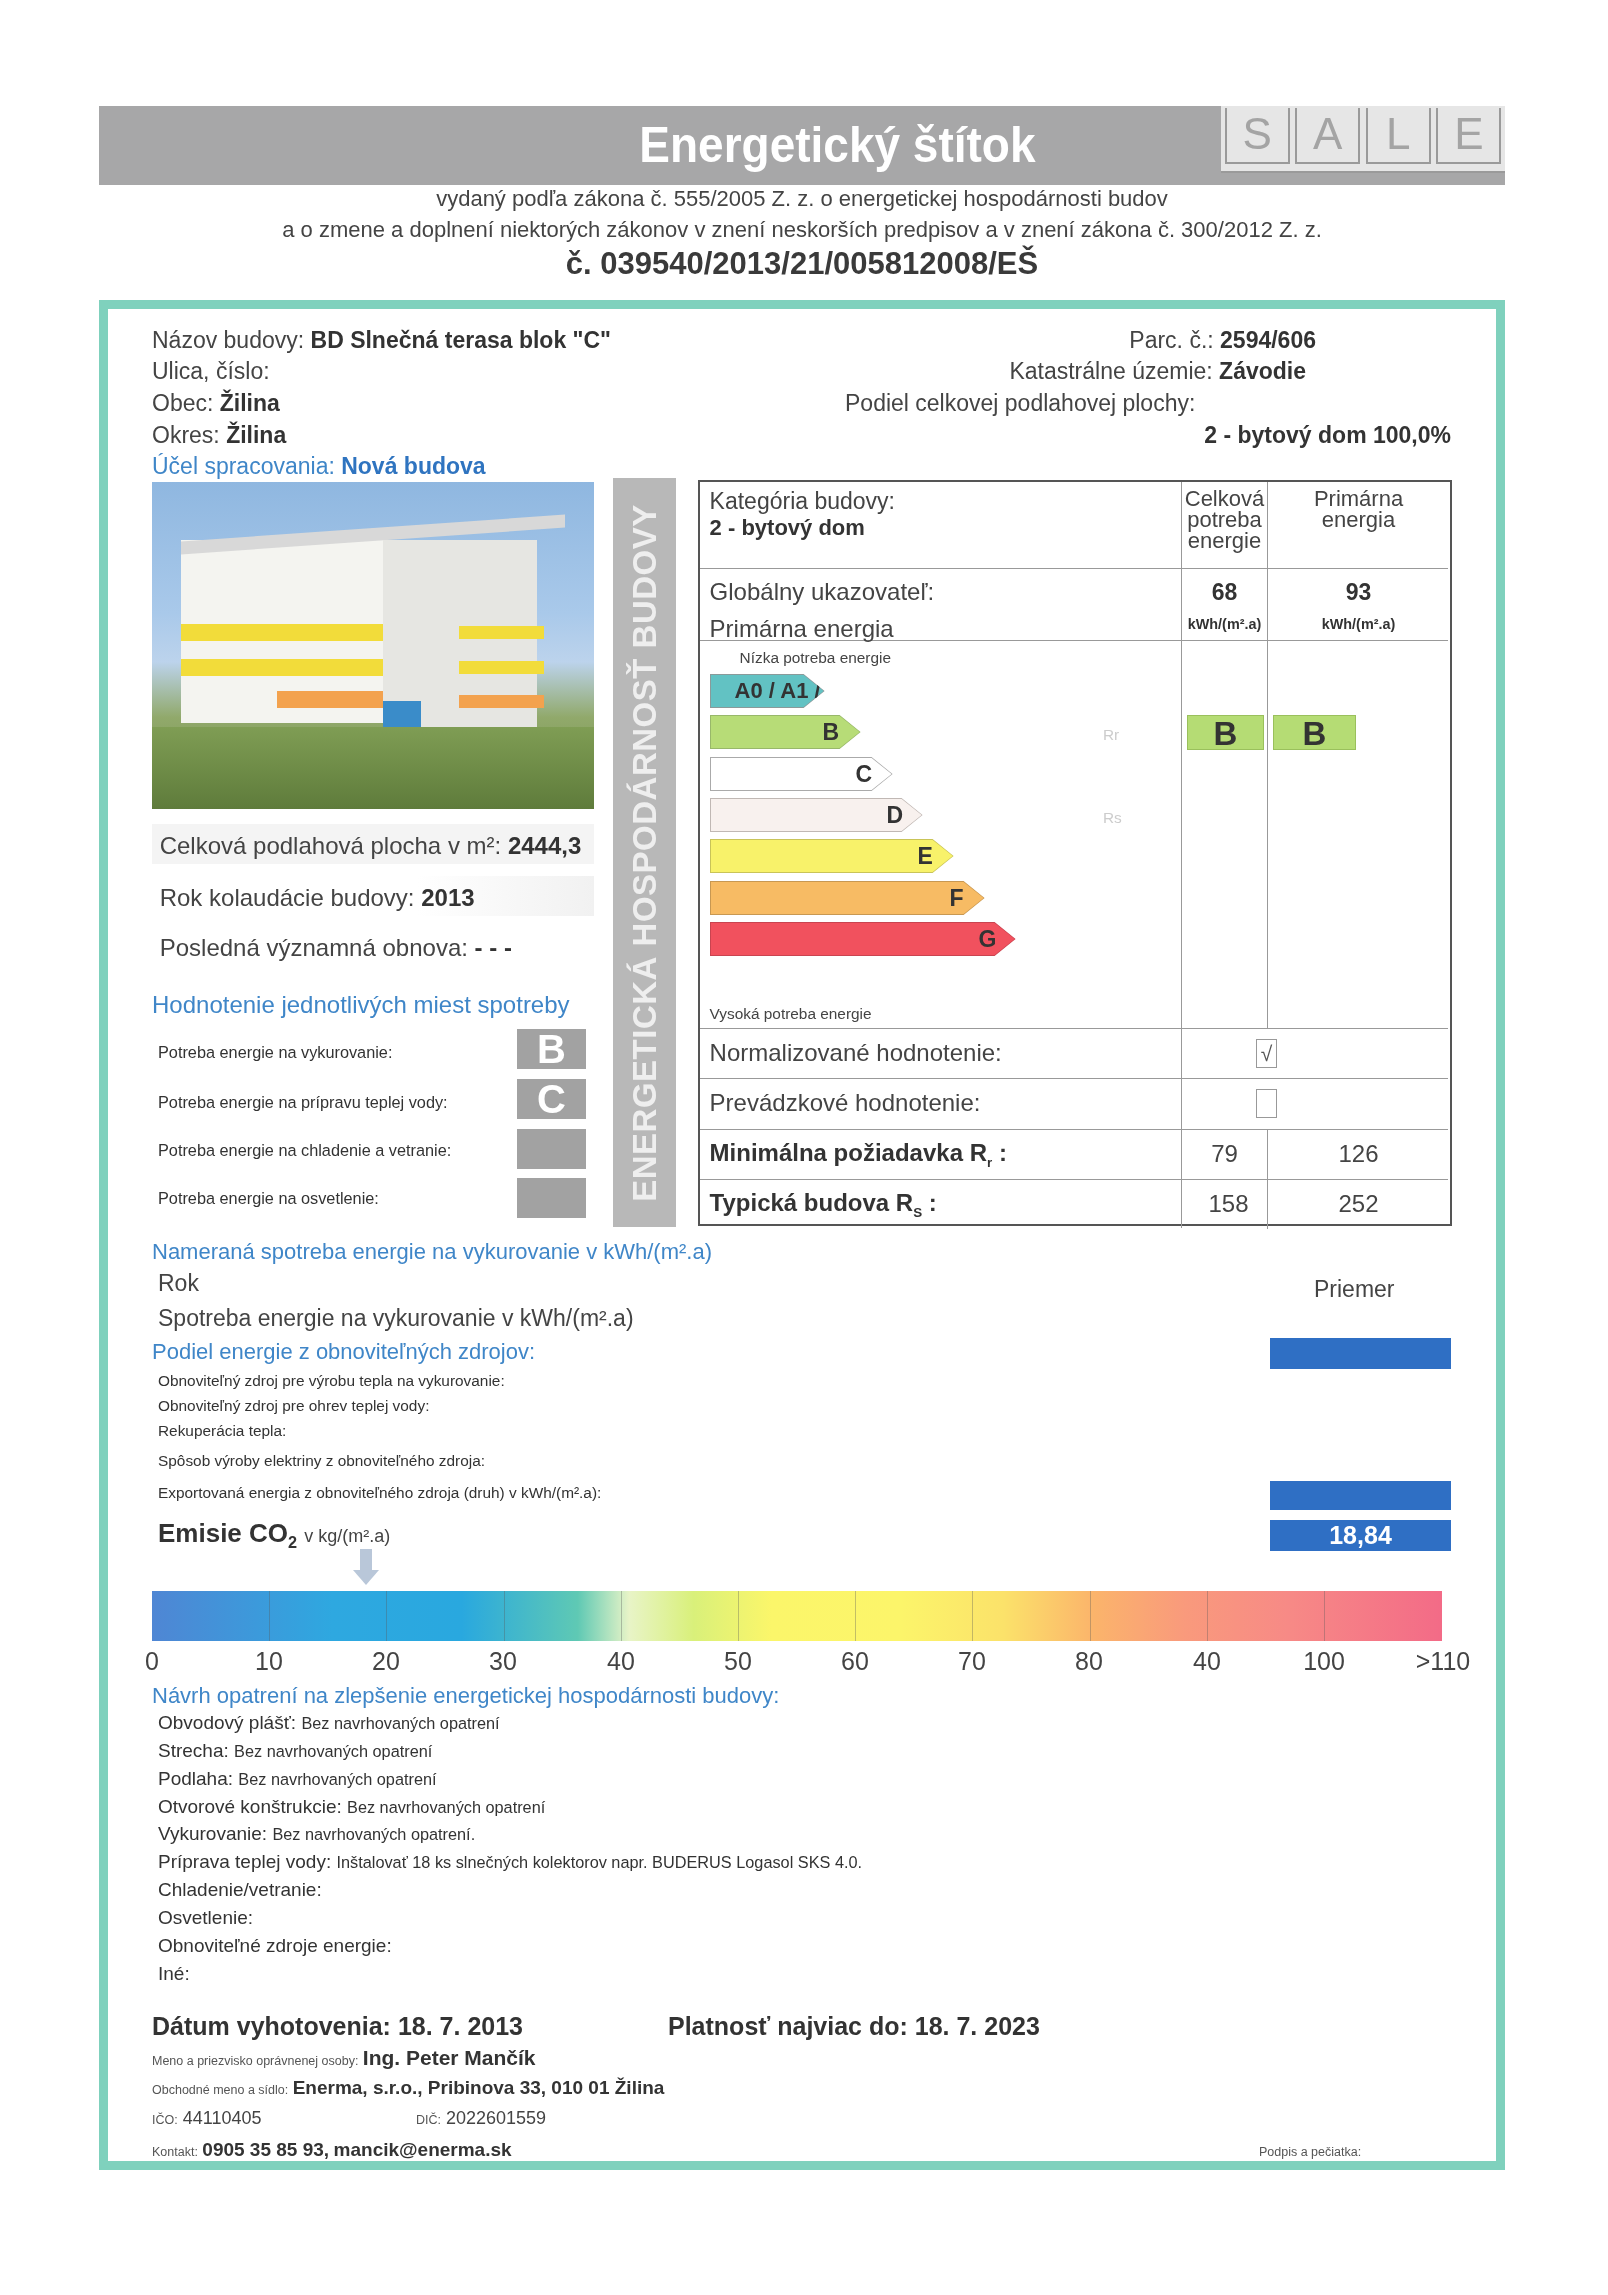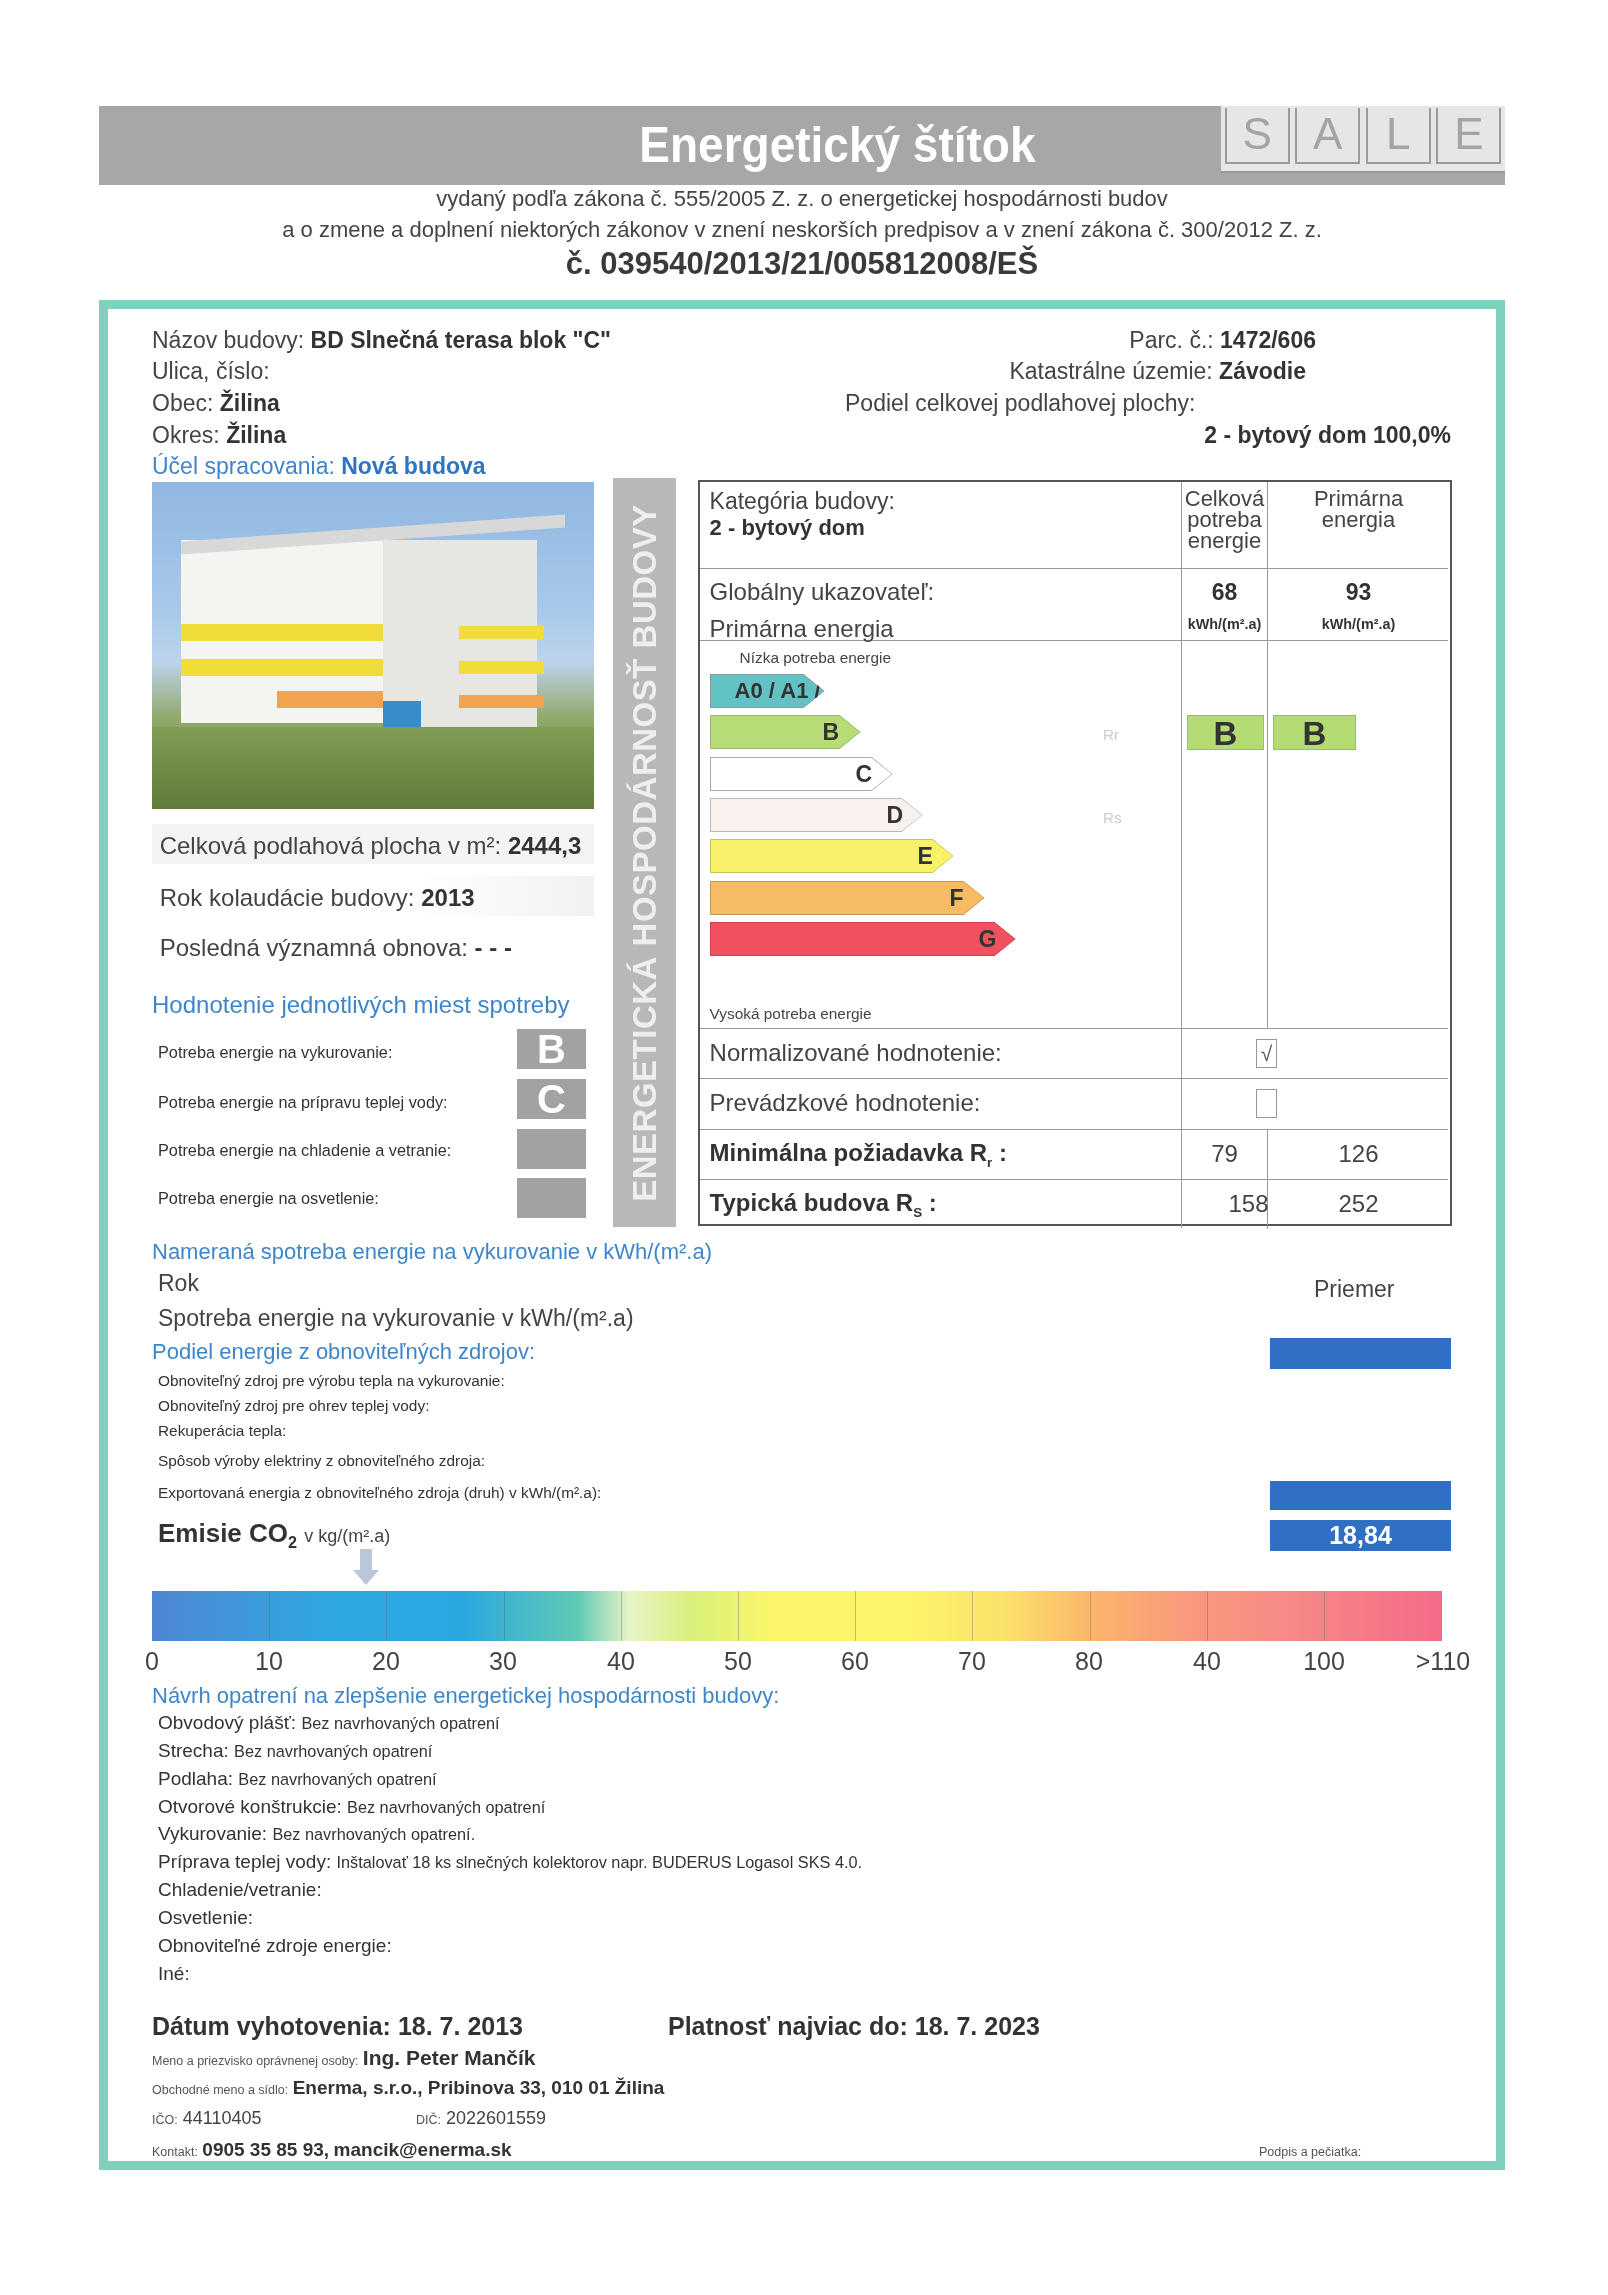--- a/index.html
+++ b/index.html
@@ -91,21 +91,21 @@
   <span>Okres:</span>
   <span class="b">Žilina</span>
 </div>
 <div class="abs lbl blue" style="left:152px; top:453px;">
   <span>Účel spracovania:</span>
   <span class="blue-b">Nová budova</span>
 </div>
 
 <div class="abs lbl" style="left:1057px; top:327px; width:259px; text-align:right;">
   <span>Parc. č.:</span>
-  <span class="b">1472/606</span>
+  <span class="b">2594/606</span>
 </div>
 <div class="abs lbl" style="left:922px; top:358px; width:384px; text-align:right;">
   <span>Katastrálne územie:</span>
   <span class="b">Závodie</span>
 </div>
 <div class="abs lbl" style="left:845px; top:390px;">Podiel celkovej podlahovej plochy:</div>
 <div class="abs lbl b" style="left:1057px; top:422px; width:394px; text-align:right;">2 - bytový dom 100,0%</div>
 
 <div class="abs photo">
   <div class="bldg" style="left:29px; top:58px; width:327px; height:183px; background:#f4f4f0;"></div>
@@ -234,21 +234,21 @@
 
   <div class="abs" style="left:9.6px; top:657px; font-size:24px; font-weight:bold; color:#333;">
     <span>Minimálna požiadavka R</span><sub style="font-size:13.4px;">r</sub> :
   </div>
   <div class="abs" style="left:482px; top:658px; width:85px; text-align:center; font-size:24px; color:#444;">79</div>
   <div class="abs" style="left:568px; top:658px; width:181px; text-align:center; font-size:24px; color:#444;">126</div>
 
   <div class="abs" style="left:9.6px; top:707px; font-size:24px; font-weight:bold; color:#333;">
     <span>Typická budova R</span><sub style="font-size:13.4px;">S</sub> :
   </div>
-  <div class="abs" style="left:506px; top:708px; width:85px; text-align:center; font-size:24px; color:#444;">158</div>
+  <div class="abs" style="left:486px; top:708px; width:85px; text-align:center; font-size:24px; color:#444;">158</div>
   <div class="abs" style="left:568px; top:708px; width:181px; text-align:center; font-size:24px; color:#444;">252</div>
 </div>
 
 <div class="abs blue" style="left:152px; top:1239px; font-size:22px;">Nameraná spotreba energie na vykurovanie v kWh/(m².a)</div>
 <div class="abs lbl" style="left:158px; top:1270px;">Rok</div>
 <div class="abs lbl" style="left:1314px; top:1276px;">Priemer</div>
 <div class="abs lbl" style="left:158px; top:1305px;">Spotreba energie na vykurovanie v kWh/(m².a)</div>
 
 <div class="abs blue" style="left:152px; top:1339px; font-size:22px;">Podiel energie z obnoviteľných zdrojov:</div>
 <div class="bluebar" style="left:1270px; top:1338px; width:181px; height:31px;"></div>

